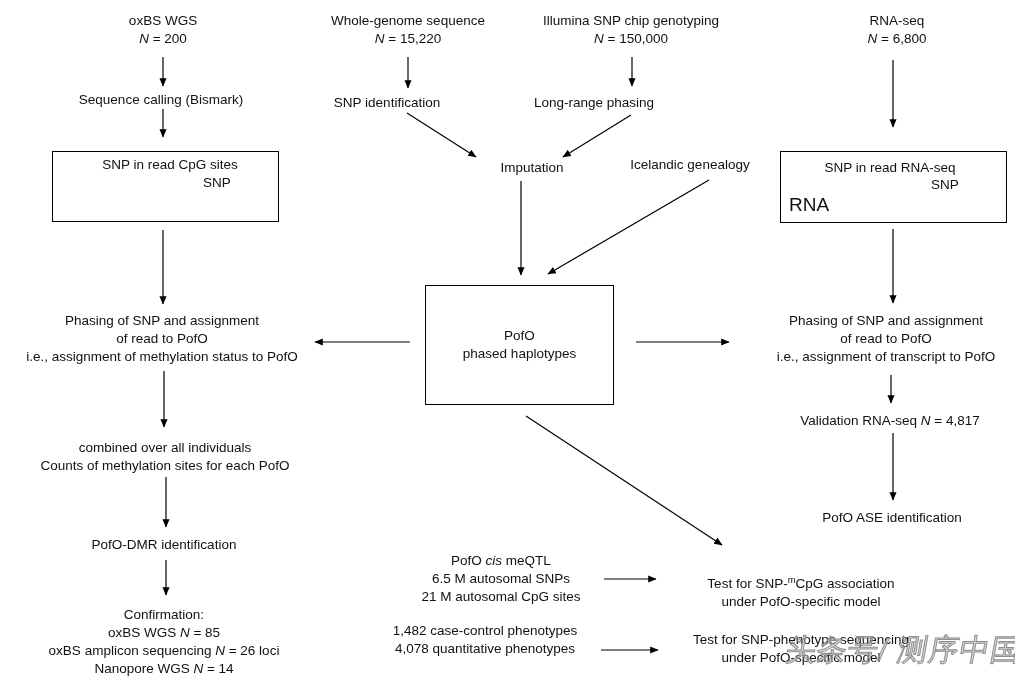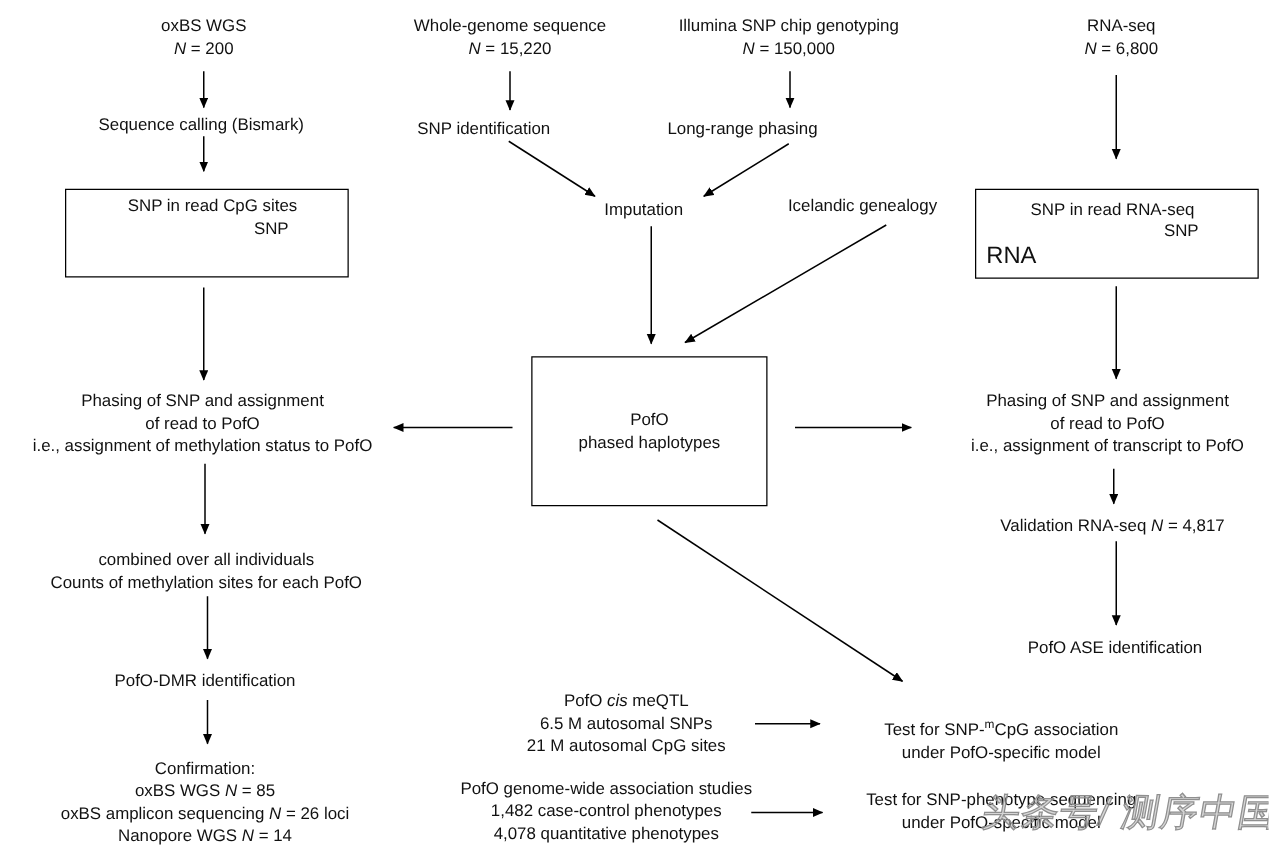--- a/index.html
+++ b/index.html
@@ -93,21 +93,21 @@
 
   <div class="node" style="left:161px;top:91px;">
     <span>Sequence calling (Bismark)</span>
   </div>
   <div class="node" style="left:387px;top:94px;">
     <span>SNP identification</span>
   </div>
   <div class="node" style="left:594px;top:94px;">
     <span>Long-range phasing</span>
   </div>
-  <div class="node" style="left:515px;top:159px;">
+  <div class="node" style="left:532px;top:159px;">
     <span>Imputation</span>
   </div>
   <div class="node" style="left:690px;top:156px;">
     <span>Icelandic genealogy</span>
   </div>
 
   <div class="box" style="left:52px;top:151px;width:227px;height:71px;"></div>
   <div class="node" style="left:170px;top:156px;">
     <span>SNP in read CpG sites</span>
   </div>
@@ -160,21 +160,20 @@
   <div class="node" style="left:892px;top:509px;">
     <span>PofO ASE identification</span>
   </div>
 
   <div class="node" style="left:501px;top:552px;">
     <div><span>PofO </span><i>cis</i><span> meQTL</span></div>
     <div>6.5 M autosomal SNPs</div>
     <div>21 M autosomal CpG sites</div>
   </div>
   <div class="node" style="left:485px;top:622px;">
-    <div>PofO genome-wide association studies</div>
     <div>1,482 case-control phenotypes</div>
     <div>4,078 quantitative phenotypes</div>
   </div>
 
   <div class="node" style="left:801px;top:564px;margin-top:11px;">
     <div><span>Test for SNP-</span><sup>m</sup><span>CpG association</span></div>
     <div>under PofO-specific model</div>
   </div>
   <div class="node" style="left:801px;top:631px;">
     <div>Test for SNP-phenotype sequencing</div>

